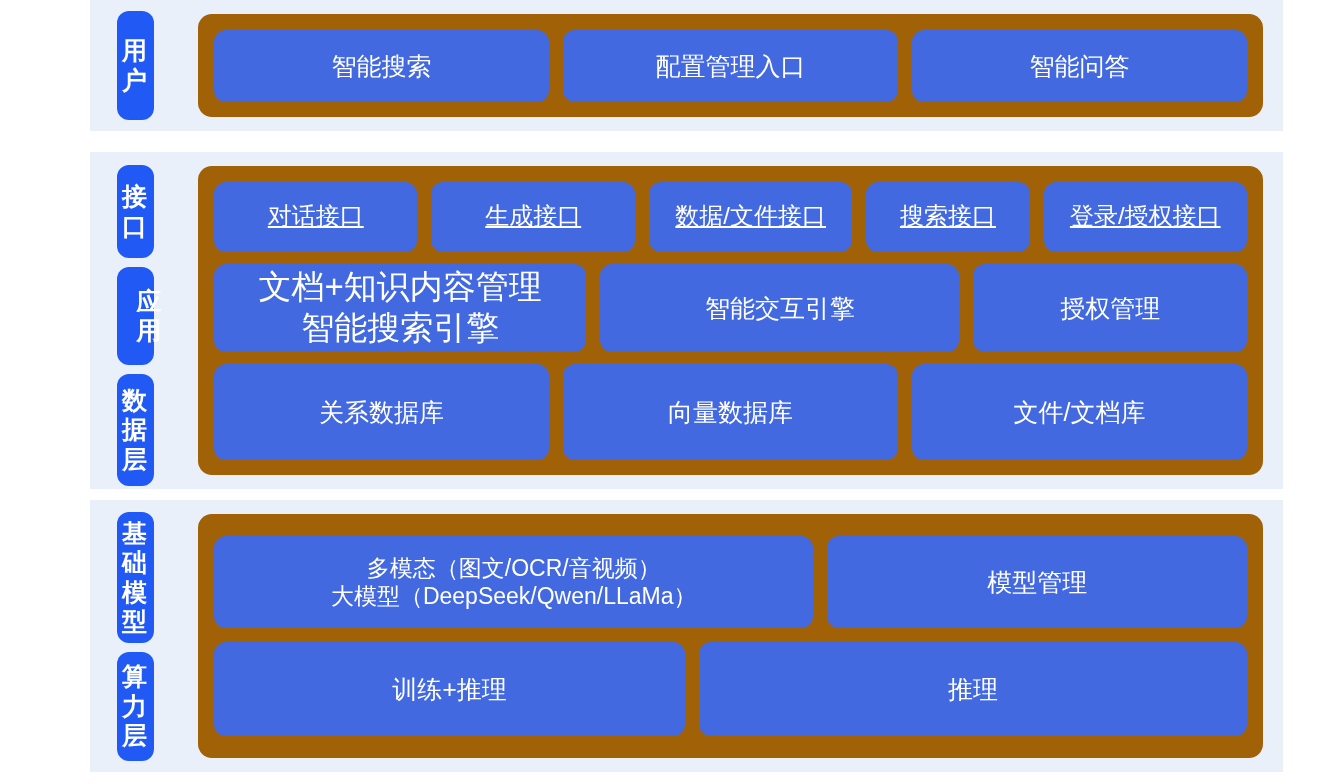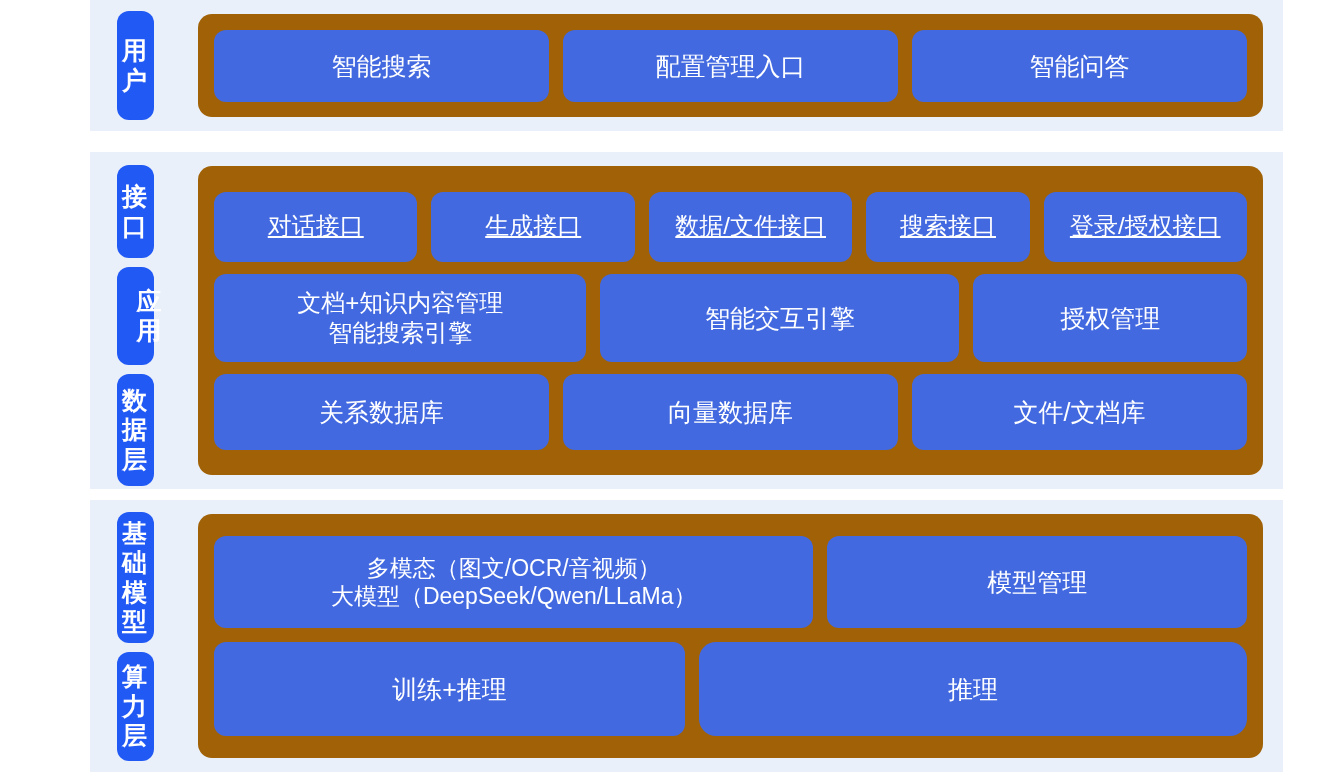--- a/index.html
+++ b/index.html
@@ -97,29 +97,29 @@
   }
 
   
   .band-user .card { margin: 14px 20px 14px 18px; padding: 10px 16px; }
   .band-user .box { height: 72px; flex: 1 1 0; }
 
   
   .band-mid .card { margin: 14px 20px 14px 18px; padding: 10px 16px; gap: 12px; }
   .row-interface .box { height: 70px; }
   .row-app .box { height: 88px; }
-  .row-data .box { height: 76px; }
+  .row-data .box { height: 96px; }
 
   
   .band-base .card { margin: 14px 20px 14px 18px; padding: 10px 16px; gap: 14px; }
   .row-model .box { height: 92px; }
   .row-compute .box { height: 94px; }
 
   .box-small { font-size: 24px; text-decoration: underline; }
-  .box-two-line { font-size: 24px; line-height: 1.22; }
+  .box-two-line { font-size: 33px; line-height: 1.22; }
 </style>
 </head>
 <body>
 
 <div class="canvas">
 
   <section class="band band-user">
     <div class="label-col">
       <div class="label-tab" style="height:109px;margin-top:11px;">用户</div>
     </div>
@@ -175,19 +175,19 @@
     <div class="card">
 
       <div class="row row-model">
         <div class="box box-two-line" style="flex:1.45 1 0;font-size:23px;">多模态（图文/OCR/音视频）
 大模型（DeepSeek/Qwen/LLaMa）</div>
         <div class="box" style="flex:1 1 0;">模型管理</div>
       </div>
 
       <div class="row row-compute">
         <div class="box" style="flex:1 1 0;">训练+推理</div>
-        <div class="box" style="flex:1.17 1 0;border-radius:17px;">推理</div>
+        <div class="box" style="flex:1.17 1 0;">推理</div>
       </div>
 
     </div>
   </section>
 
 </div>
 
 </body></html>

